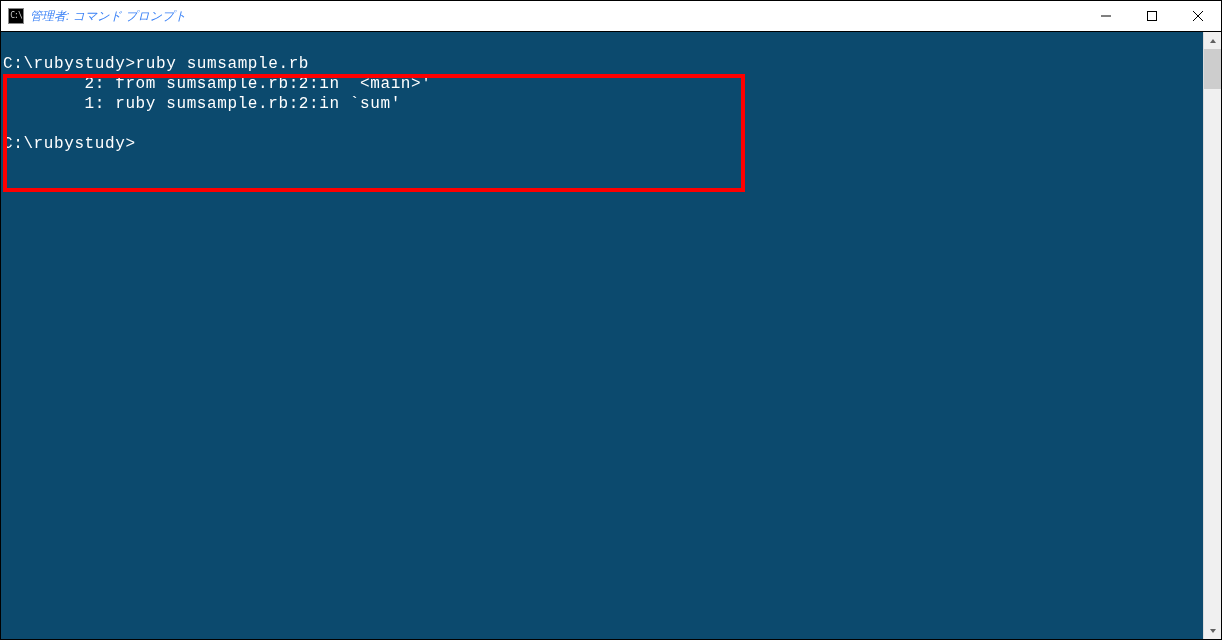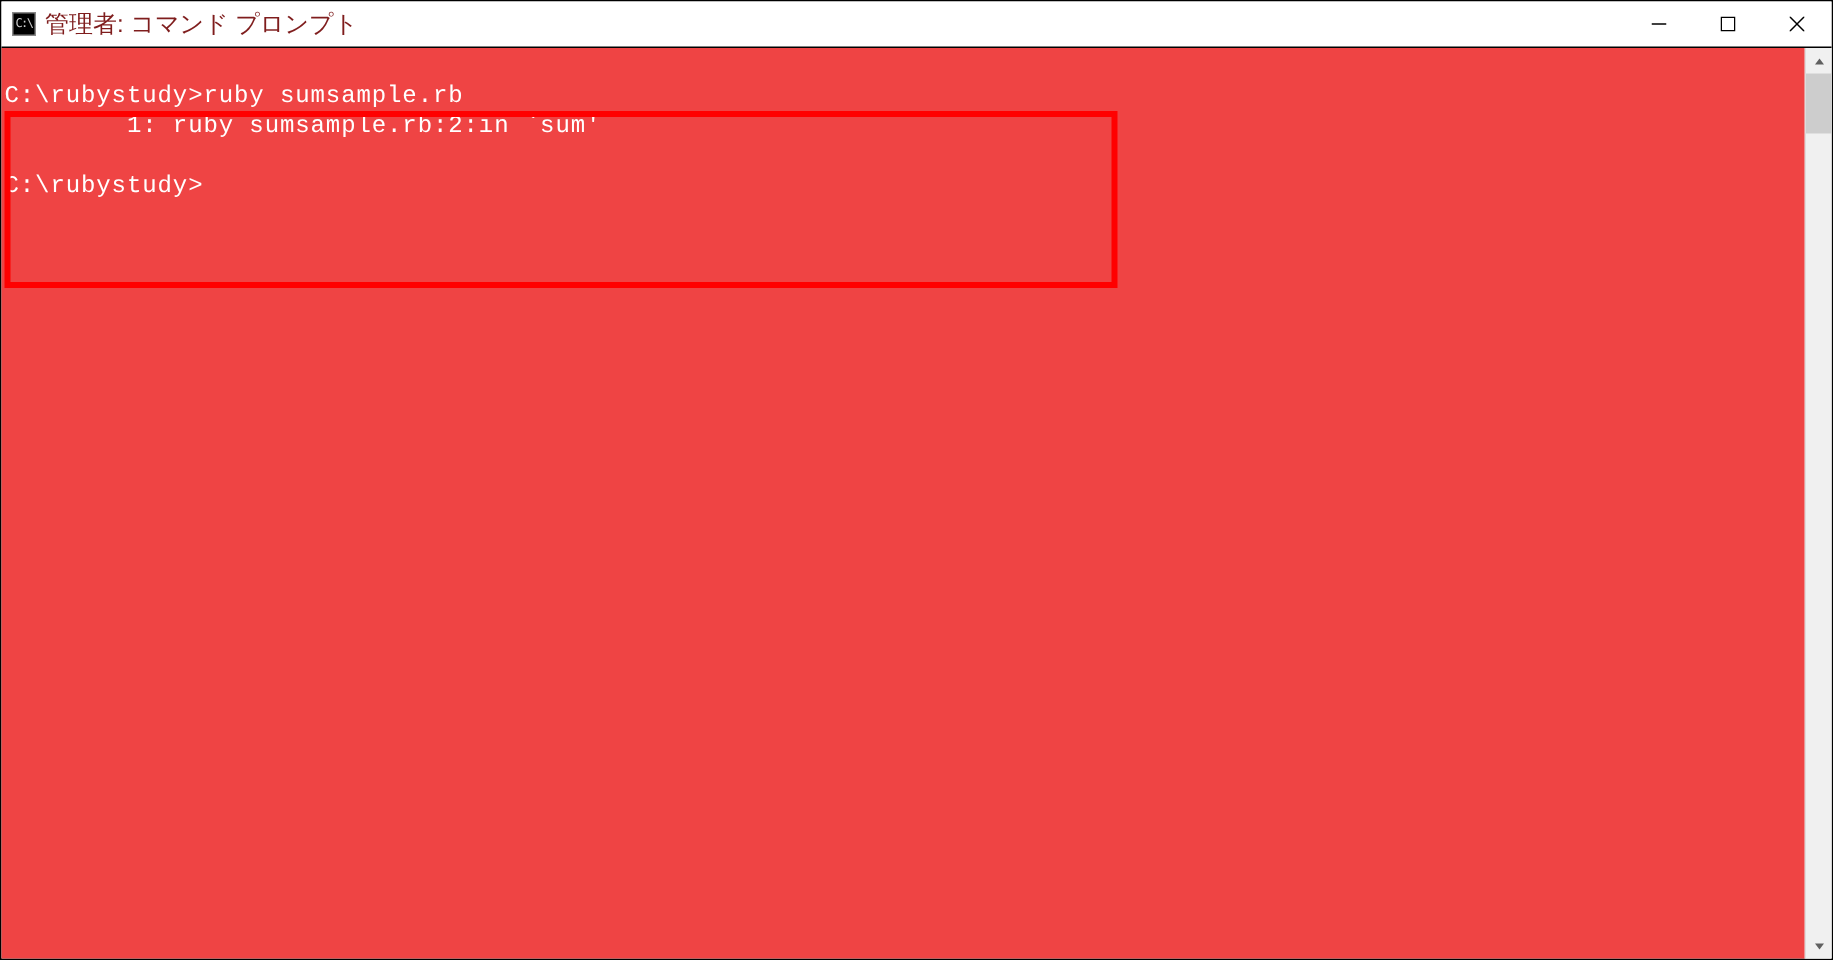--- a/index.html
+++ b/index.html
@@ -47,23 +47,24 @@
   }
   .titlebar .app-icon-inner {
     font-size: 8px;
     color: #cccccc;
     font-family: "Consolas", monospace;
     line-height: 8px;
     letter-spacing: -1px;
   }
 
   .titlebar .title-text {
-    font-size: 16px;
-    color: #7f1d1d;
+    font-size: 12px;
+    color: #3b82f6;
     white-space: pre;
+    font-style: italic;
   }
 
   .window-controls {
     position: absolute;
     right: 0;
     top: 0;
     height: 30px;
     display: flex;
   }
   .window-controls .ctrl {
@@ -79,21 +80,21 @@
   .window-controls .ctrl svg { display:block; }
 
   .client-area {
     flex: 1 1 auto;
     display: flex;
     min-height: 0;
   }
 
   .terminal {
     flex: 1 1 auto;
-    background: #ef4444;
+    background: #0c4a6e;
     color: #ffffff;
     font-family: "MS Gothic", "Consolas", "Courier New", monospace;
     font-size: 16px;
     line-height: 20px;
     letter-spacing: 0.6px;
     padding: 2px 0 0 0;
     position: relative;
     overflow: hidden;
   }
   .terminal .line {
@@ -176,20 +177,21 @@
           </svg>
       </div>
     </div>
   </div>
 
   <div class="client-area">
 
     <div class="terminal">
       <div class="line"> </div>
       <div class="line">C:\rubystudy&gt;ruby sumsample.rb</div>
+      <div class="line">        2: from sumsample.rb:2:in `&lt;main&gt;'</div>
       <div class="line">        1: ruby sumsample.rb:2:in `sum'</div>
       <div class="line"> </div>
       <div class="line">C:\rubystudy&gt;</div>
 
       <div class="highlight-box"></div>
     </div>
 
     <div class="scrollbar">
       <div class="sb-btn">
         <svg width="8" height="8" viewBox="0 0 8 8">

